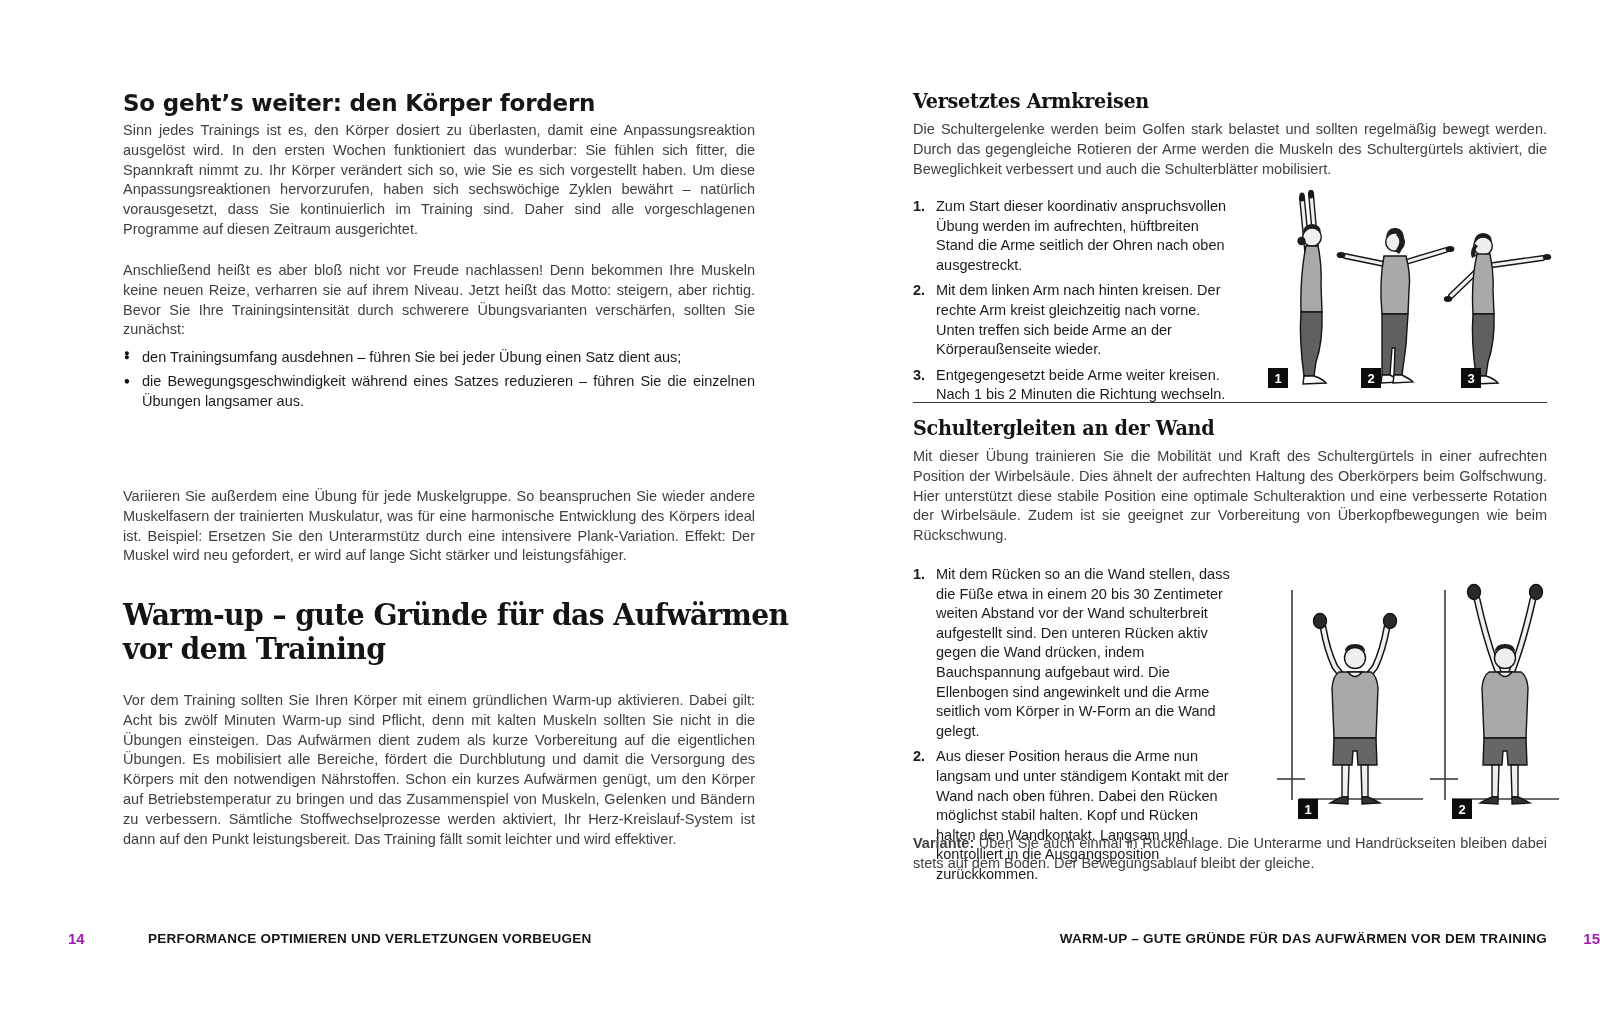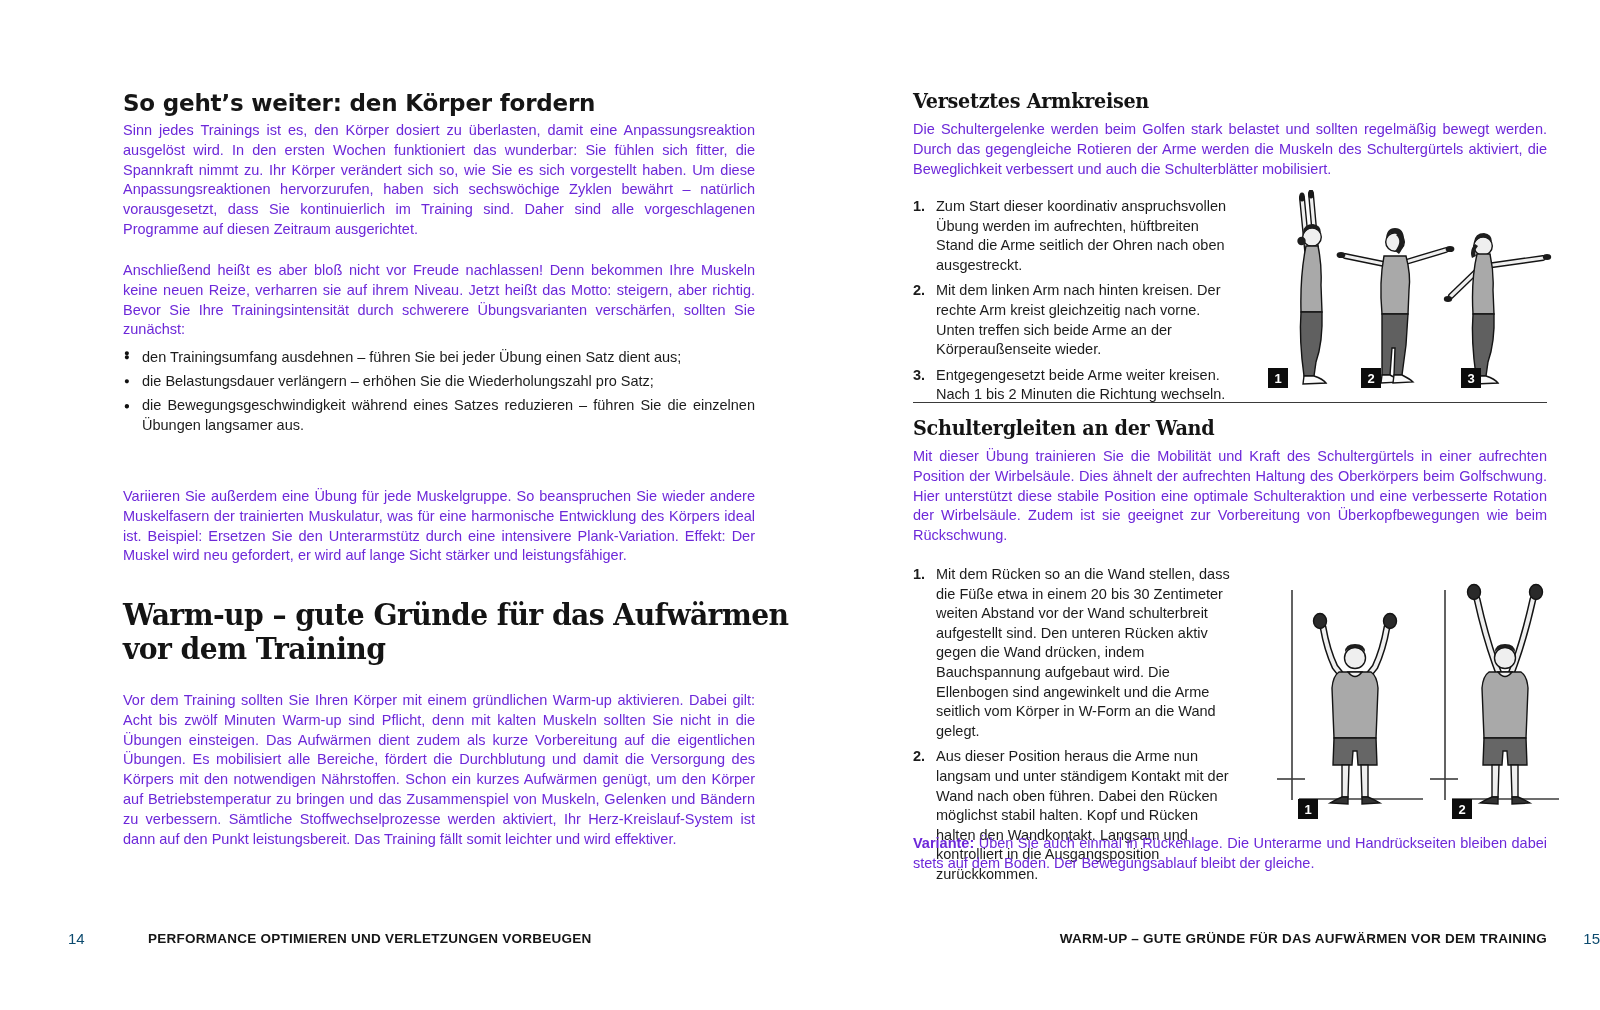--- a/index.html
+++ b/index.html
@@ -44,21 +44,21 @@
     transform: scaleX(0.96);
     transform-origin: left top;
     white-space: nowrap;
   }
 
   
   .body-text {
     font-size: 14.5px;
     line-height: 19.8px;
     text-align: justify;
-    color: #6d28d9;
+    color: #404040;
   }
   .col-left  { left: 88px;  width: 632px; }
   .col-right { left: 878px; width: 634px; }
 
   
   .bullets { left: 88px; width: 632px; }
   .bullet-item {
     position: relative;
     padding-left: 19px;
     margin-bottom: 4.5px;
@@ -92,23 +92,23 @@
     font-weight: bold;
   }
 
   .divider {
     border-top: 1.5px solid #3a3a3a;
     height: 0;
   }
 
   
   .footer-num {
-    font-weight: normal;
+    font-weight: bold;
     font-size: 15px;
-    color: #0c4a6e;
+    color: #a21caf;
   }
   .footer-title {
     font-weight: bold;
     font-size: 13.5px;
     letter-spacing: 0.25px;
     color: #161616;
     white-space: nowrap;
     padding-left: 25px;
   }
 
@@ -147,21 +147,20 @@
     <div class="abs bullets" style="top:343px;">
       <div class="bullet-item">
         <span class="bullet-mark">●</span>
       </div>
       <div class="bullet-item">
         <span class="bullet-mark">●</span>
         <span>den Trainingsumfang ausdehnen – führen Sie bei jeder Übung einen Satz dient aus;</span>
       </div>
       <div class="bullet-item">
         <span class="bullet-mark">●</span>
-        <span>die Belastungsdauer verlängern – erhöhen Sie die Wiederholungszahl pro Satz;</span>
       </div>
       <div class="bullet-item">
         <span class="bullet-mark">●</span>
       </div>
       <div class="bullet-item">
         <span class="bullet-mark">●</span>
         <span>die Bewegungsgeschwindigkeit während eines Satzes reduzieren – führen Sie die einzelnen Übungen langsamer aus.</span>
       </div>
     </div>
 

